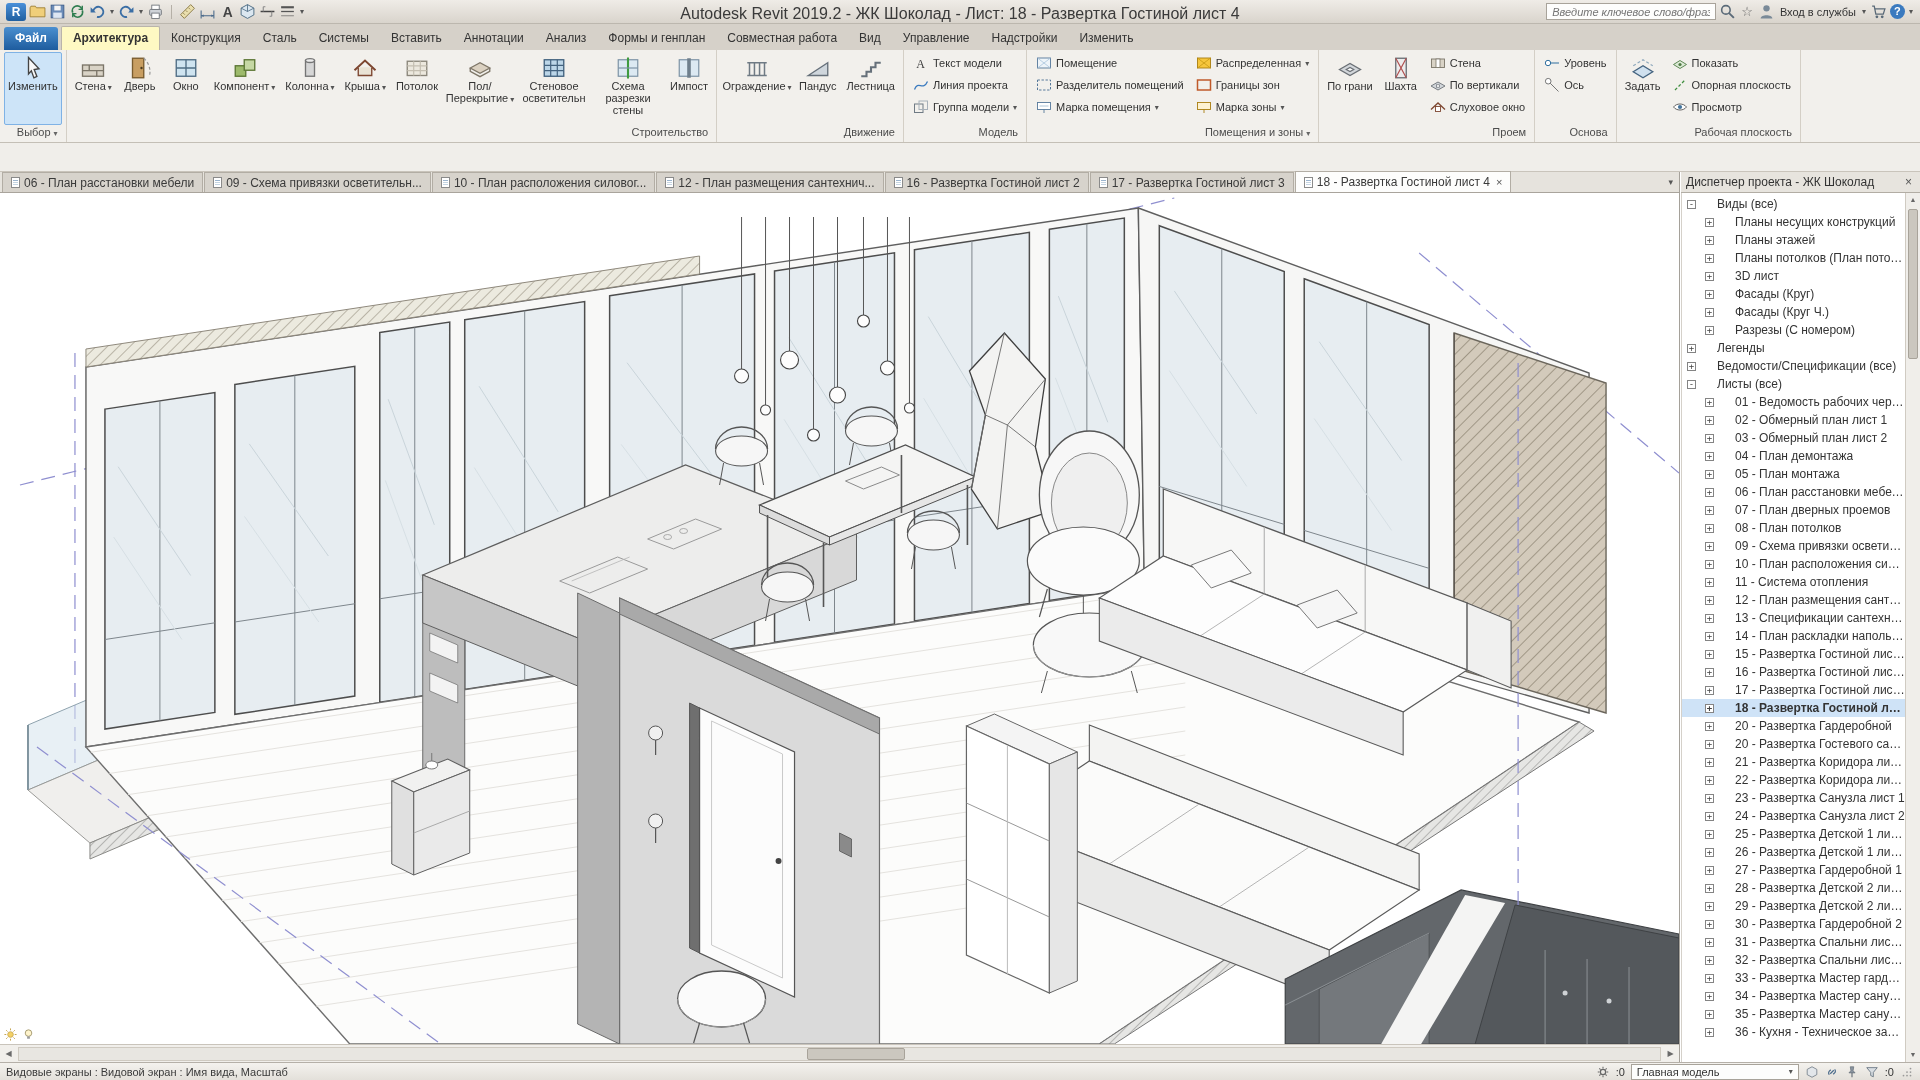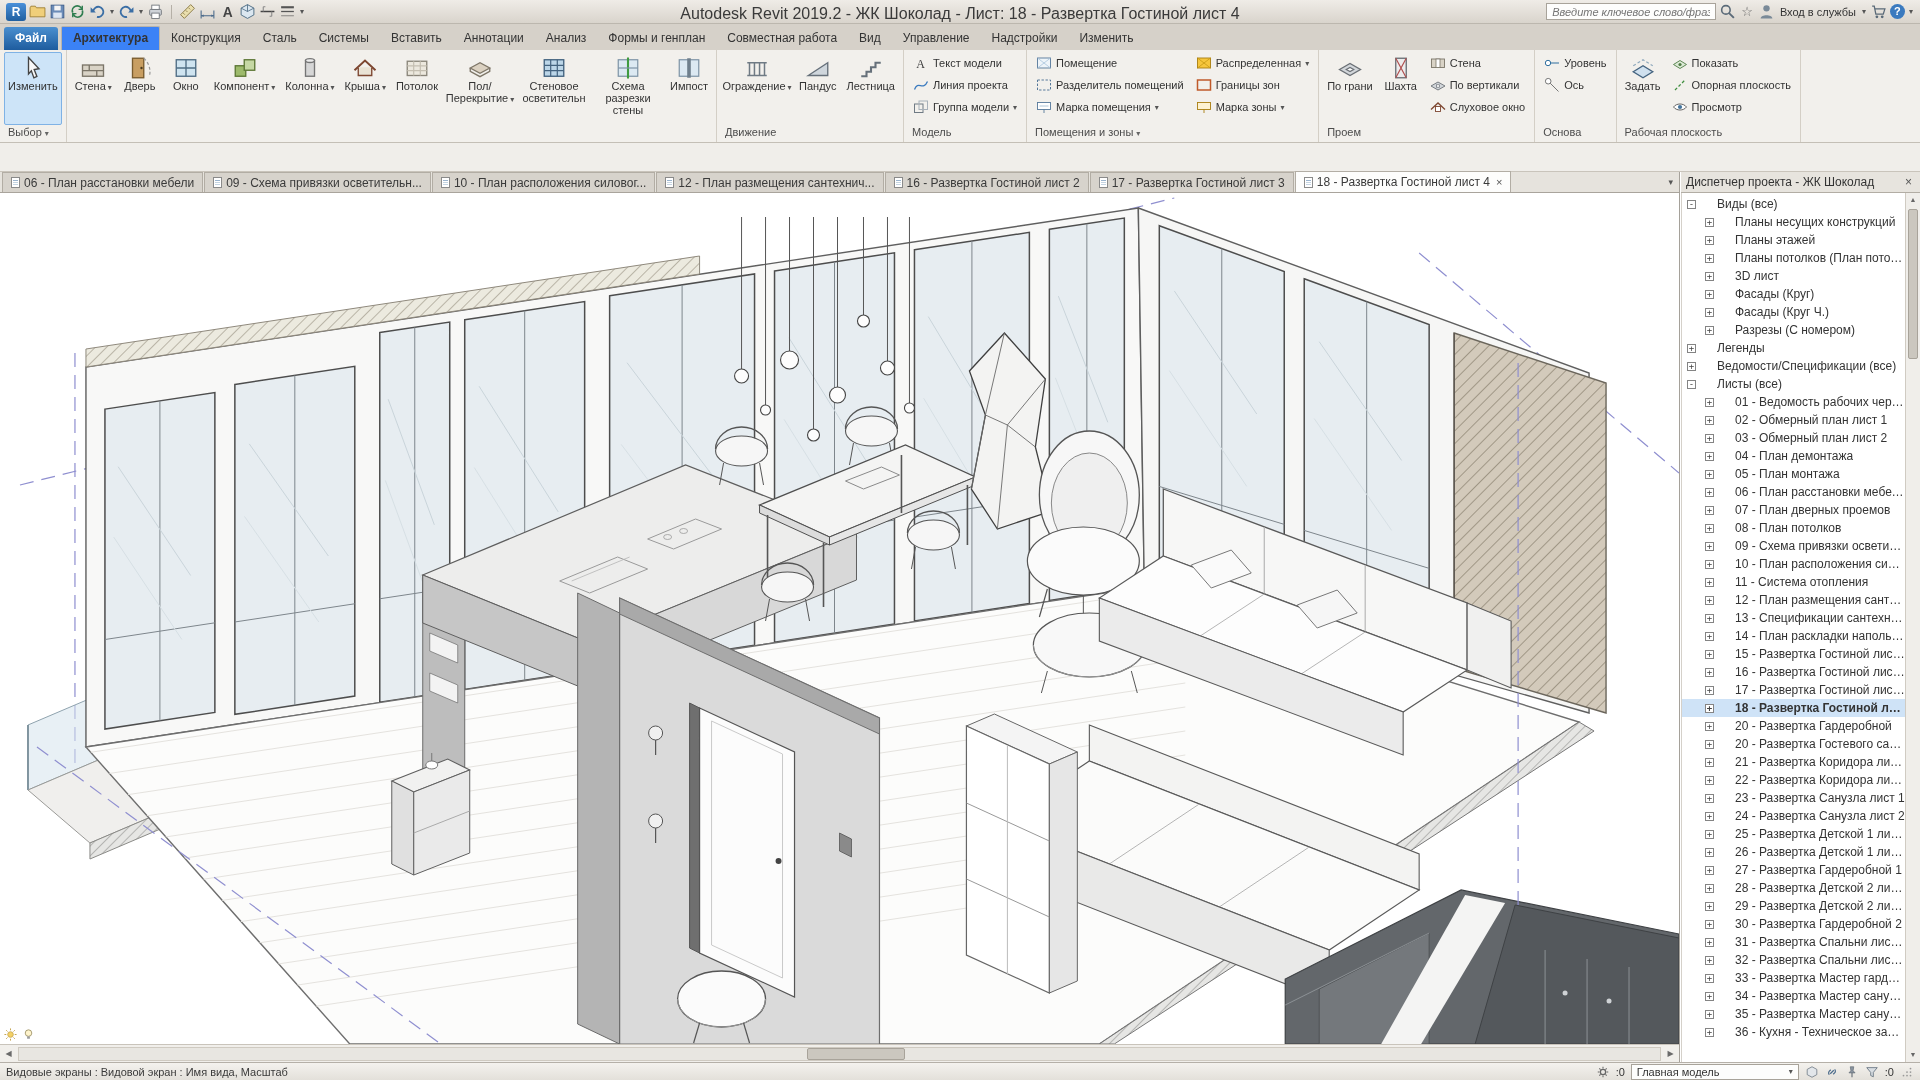--- a/index.html
+++ b/index.html
@@ -19,27 +19,27 @@
     font-style:italic;color:#777;padding:0 5px;flex:none;}
   .star{font-size:13px;color:#6a6a6a;flex:none;margin:0 2px;}
   .signin{font-size:11px;color:#333;margin:0 2px;flex:none;}
   .help{width:15px;height:15px;border-radius:50%;background:#3a7abf;color:#fff;font-weight:bold;
     font-size:11px;text-align:center;line-height:15px;flex:none;}
   
   .ribbon-tabs{height:26px;background:#d6d1c9;display:flex;align-items:flex-end;padding-left:4px;text-align:center;}
   .rtab{padding:4px 11px 5px;font-size:12px;color:#333;white-space:nowrap;cursor:default;}
   .rtab.file{background:linear-gradient(#4a8fd0,#1e5c9e);color:#fff;font-weight:bold;
     border-radius:3px 3px 0 0;margin-right:3px;}
-  .rtab.active{background:#3b82f6;border:1px solid #b9b4ab;border-bottom:none;border-radius:2px 2px 0 0;font-weight:bold;}
+  .rtab.active{background:#fef9c3;border:1px solid #b9b4ab;border-bottom:none;border-radius:2px 2px 0 0;font-weight:bold;}
   
   .ribbon-body{height:93px;background:#f2f0ec;border-bottom:1px solid #c4bfb6;display:flex;overflow:hidden;}
   .panel{display:flex;flex-direction:column;border-right:1px solid #d4cfc6;flex:none;}
   .panel-body{flex:1;display:flex;padding:2px 4px 0;gap:2px;}
   .panel-body.col{flex-direction:column;gap:0;justify-content:flex-start;}
-  .panel-label{height:17px;font-size:11px;color:#4c4c4c;text-align:left;padding:1px 8px;white-space:nowrap;}
+  .panel-label{height:17px;font-size:11px;color:#4c4c4c;text-align:right;padding:1px 8px;white-space:nowrap;}
   .panel-label .dd{font-size:8px;margin-left:3px;color:#666;}
   .bigbtn{display:flex;flex-direction:column;align-items:center;padding:3px 3px 1px;min-width:44px;
     max-width:72px;border:1px solid transparent;border-radius:2px;}
   .bigbtn.selected{background:#cde4f8;border-color:#7fb2e5;}
   .bicon{display:inline-block;flex:none;}
   .i24{width:24px;height:24px;margin-bottom:1px;}
   .i16{width:16px;height:16px;}
   .blabel{font-size:11px;line-height:1.08;text-align:center;color:#333;}
   .blabel .dd{font-size:8px;color:#555;margin-left:2px;}
   .smallbtn{display:flex;align-items:center;gap:4px;height:22px;padding:1px 4px;font-size:11px;
@@ -317,20 +317,21 @@
 
         <div class="bigbtn">
           <span class="bicon i24"><svg viewBox="0 0 16 16" width="100%" height="100%">
               <rect x="1.5" y="2.5" width="13" height="11" fill="#dce9f2" stroke="#7d93a5" stroke-width="0.8"></rect>
               <rect x="6.8" y="1.5" width="2.4" height="13" fill="#6f7f8c"></rect>
             </svg></span>
           <span class="blabel"><span>Импост</span></span>
         </div>
 
     </div>
+    <div class="panel-label">Строительство</div>
   </div>
 
   <div class="panel">
     <div class="panel-body">
 
         <div class="bigbtn">
           <span class="bicon i24"><svg viewBox="0 0 16 16" width="100%" height="100%">
               <path d="M1.5 4.5 h13 M1.5 13 h13 M3 4.5 v8.5 M6.3 4.5 v8.5 M9.7 4.5 v8.5 M13 4.5 v8.5" stroke="#6f7a84" stroke-width="1" fill="none"></path>
             </svg></span>
           <span class="blabel"><span>Ограждение</span><span class="dd">▾</span></span>

